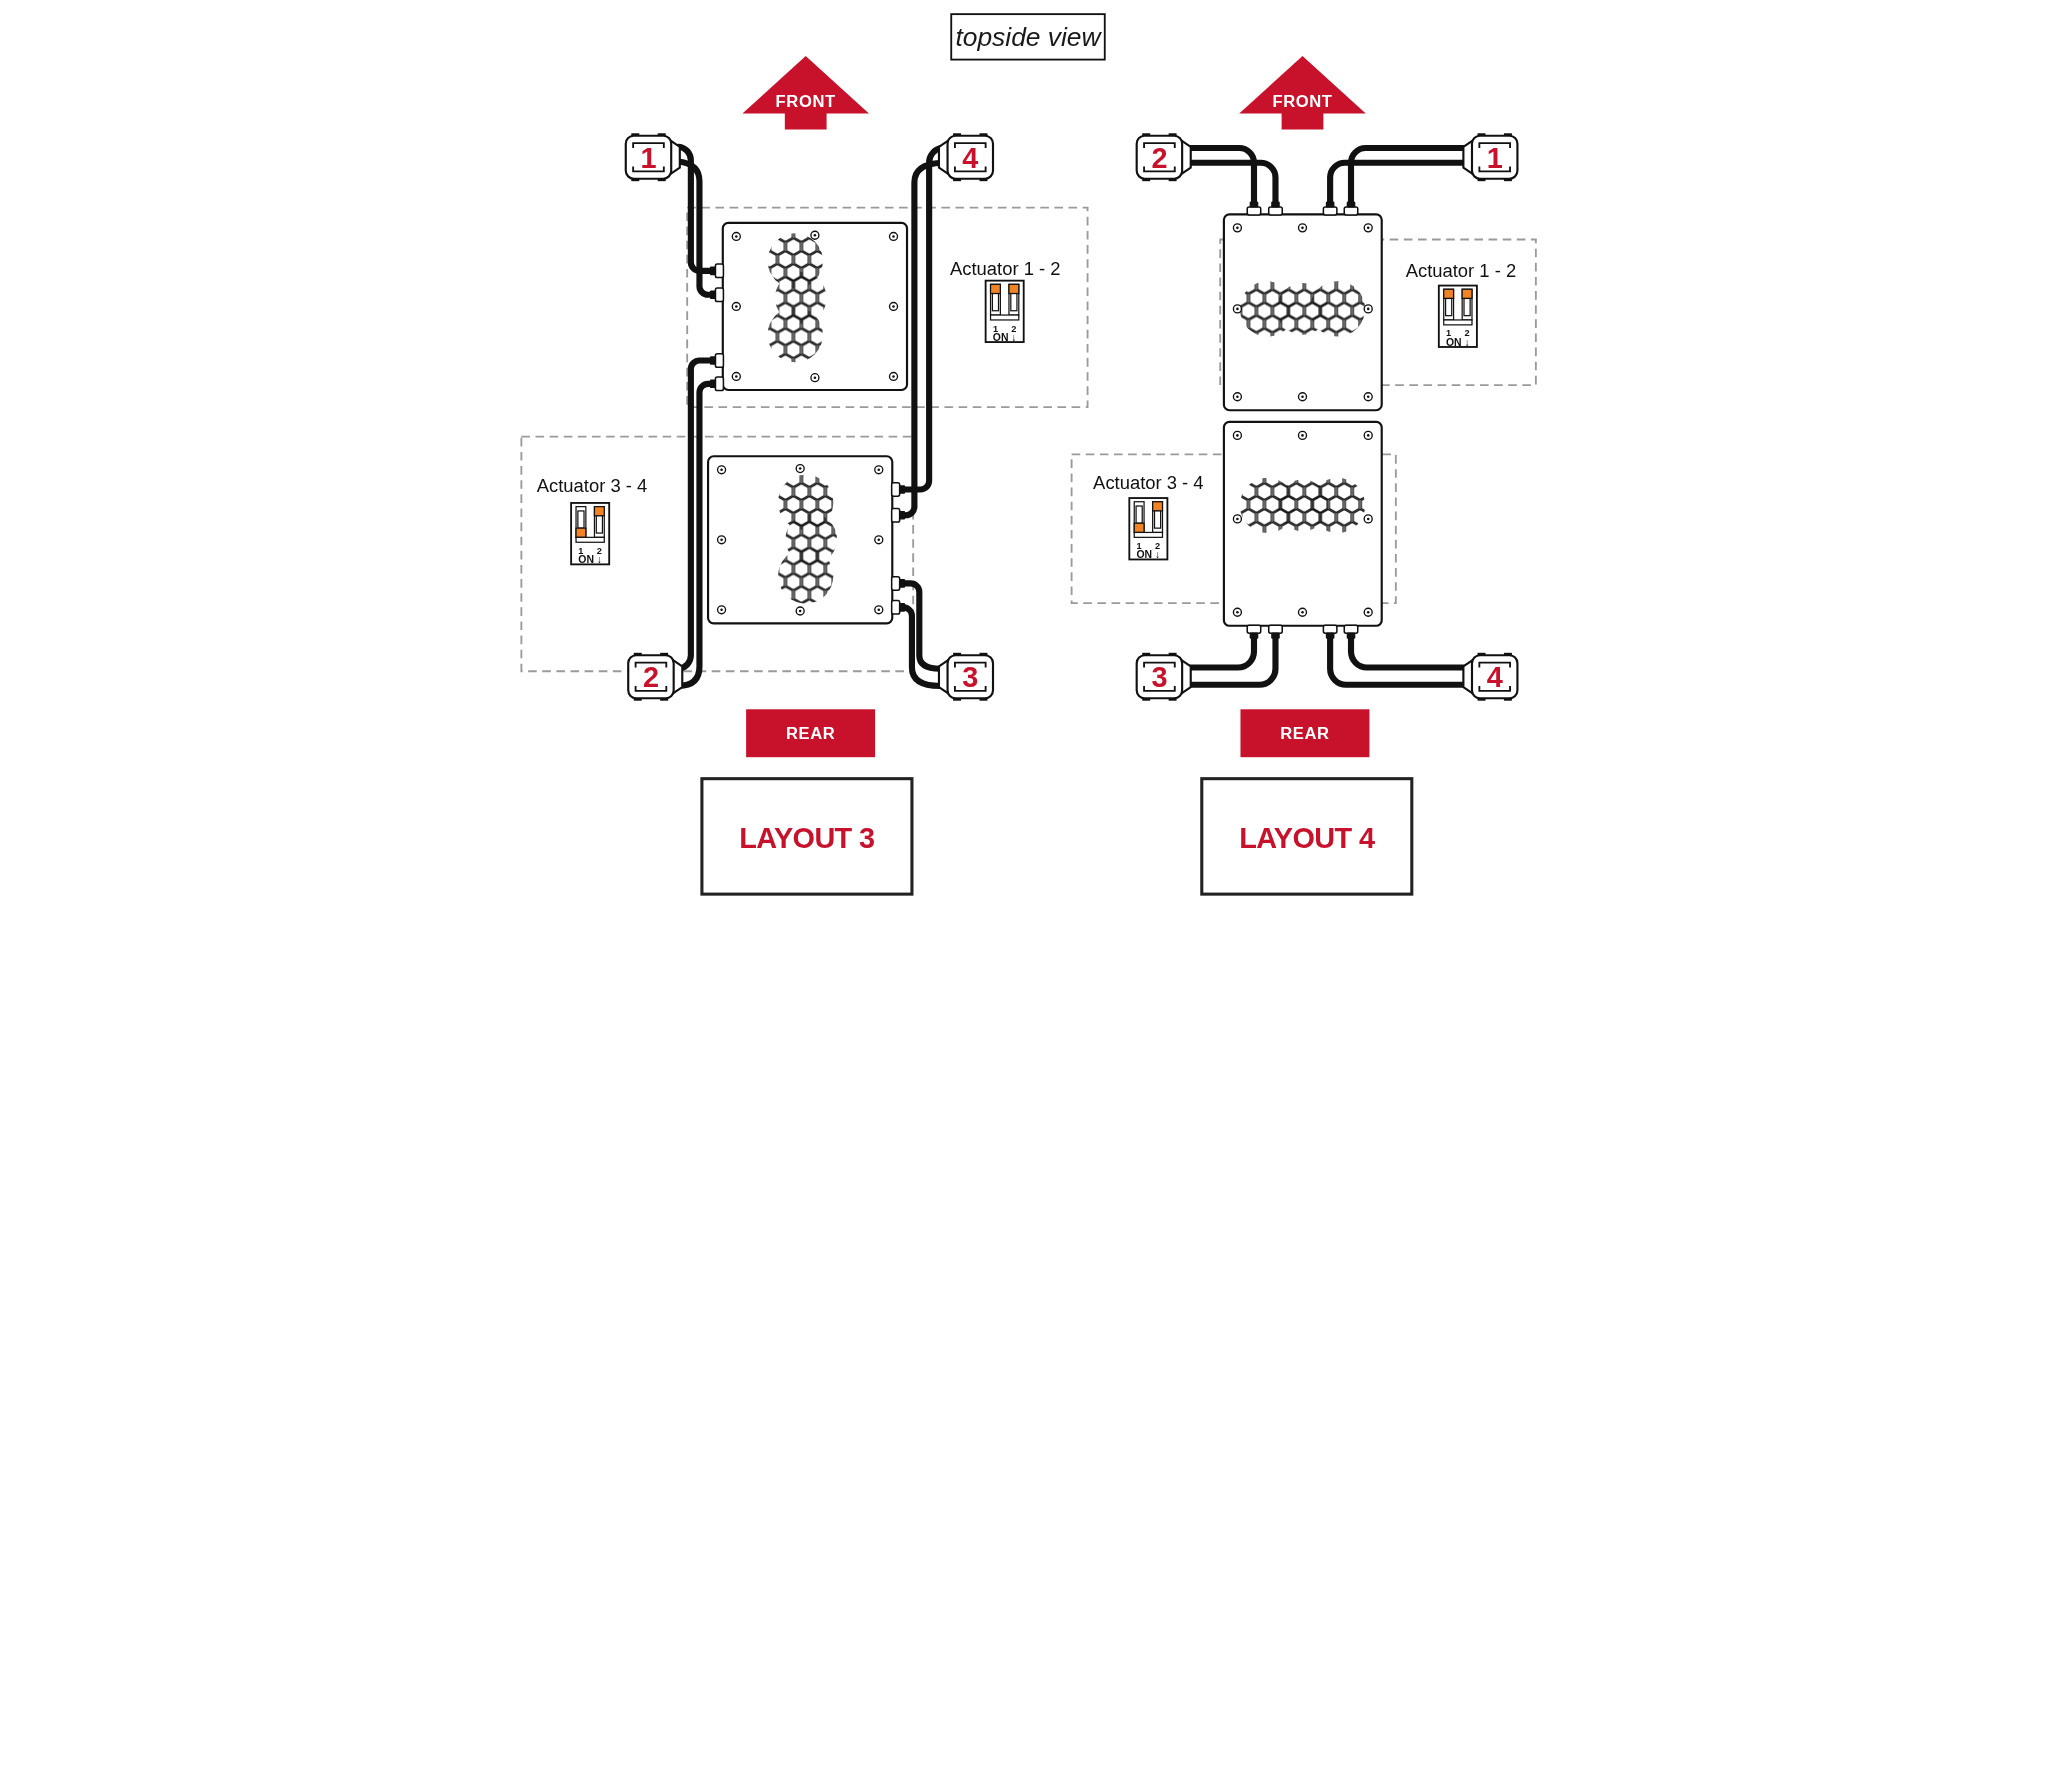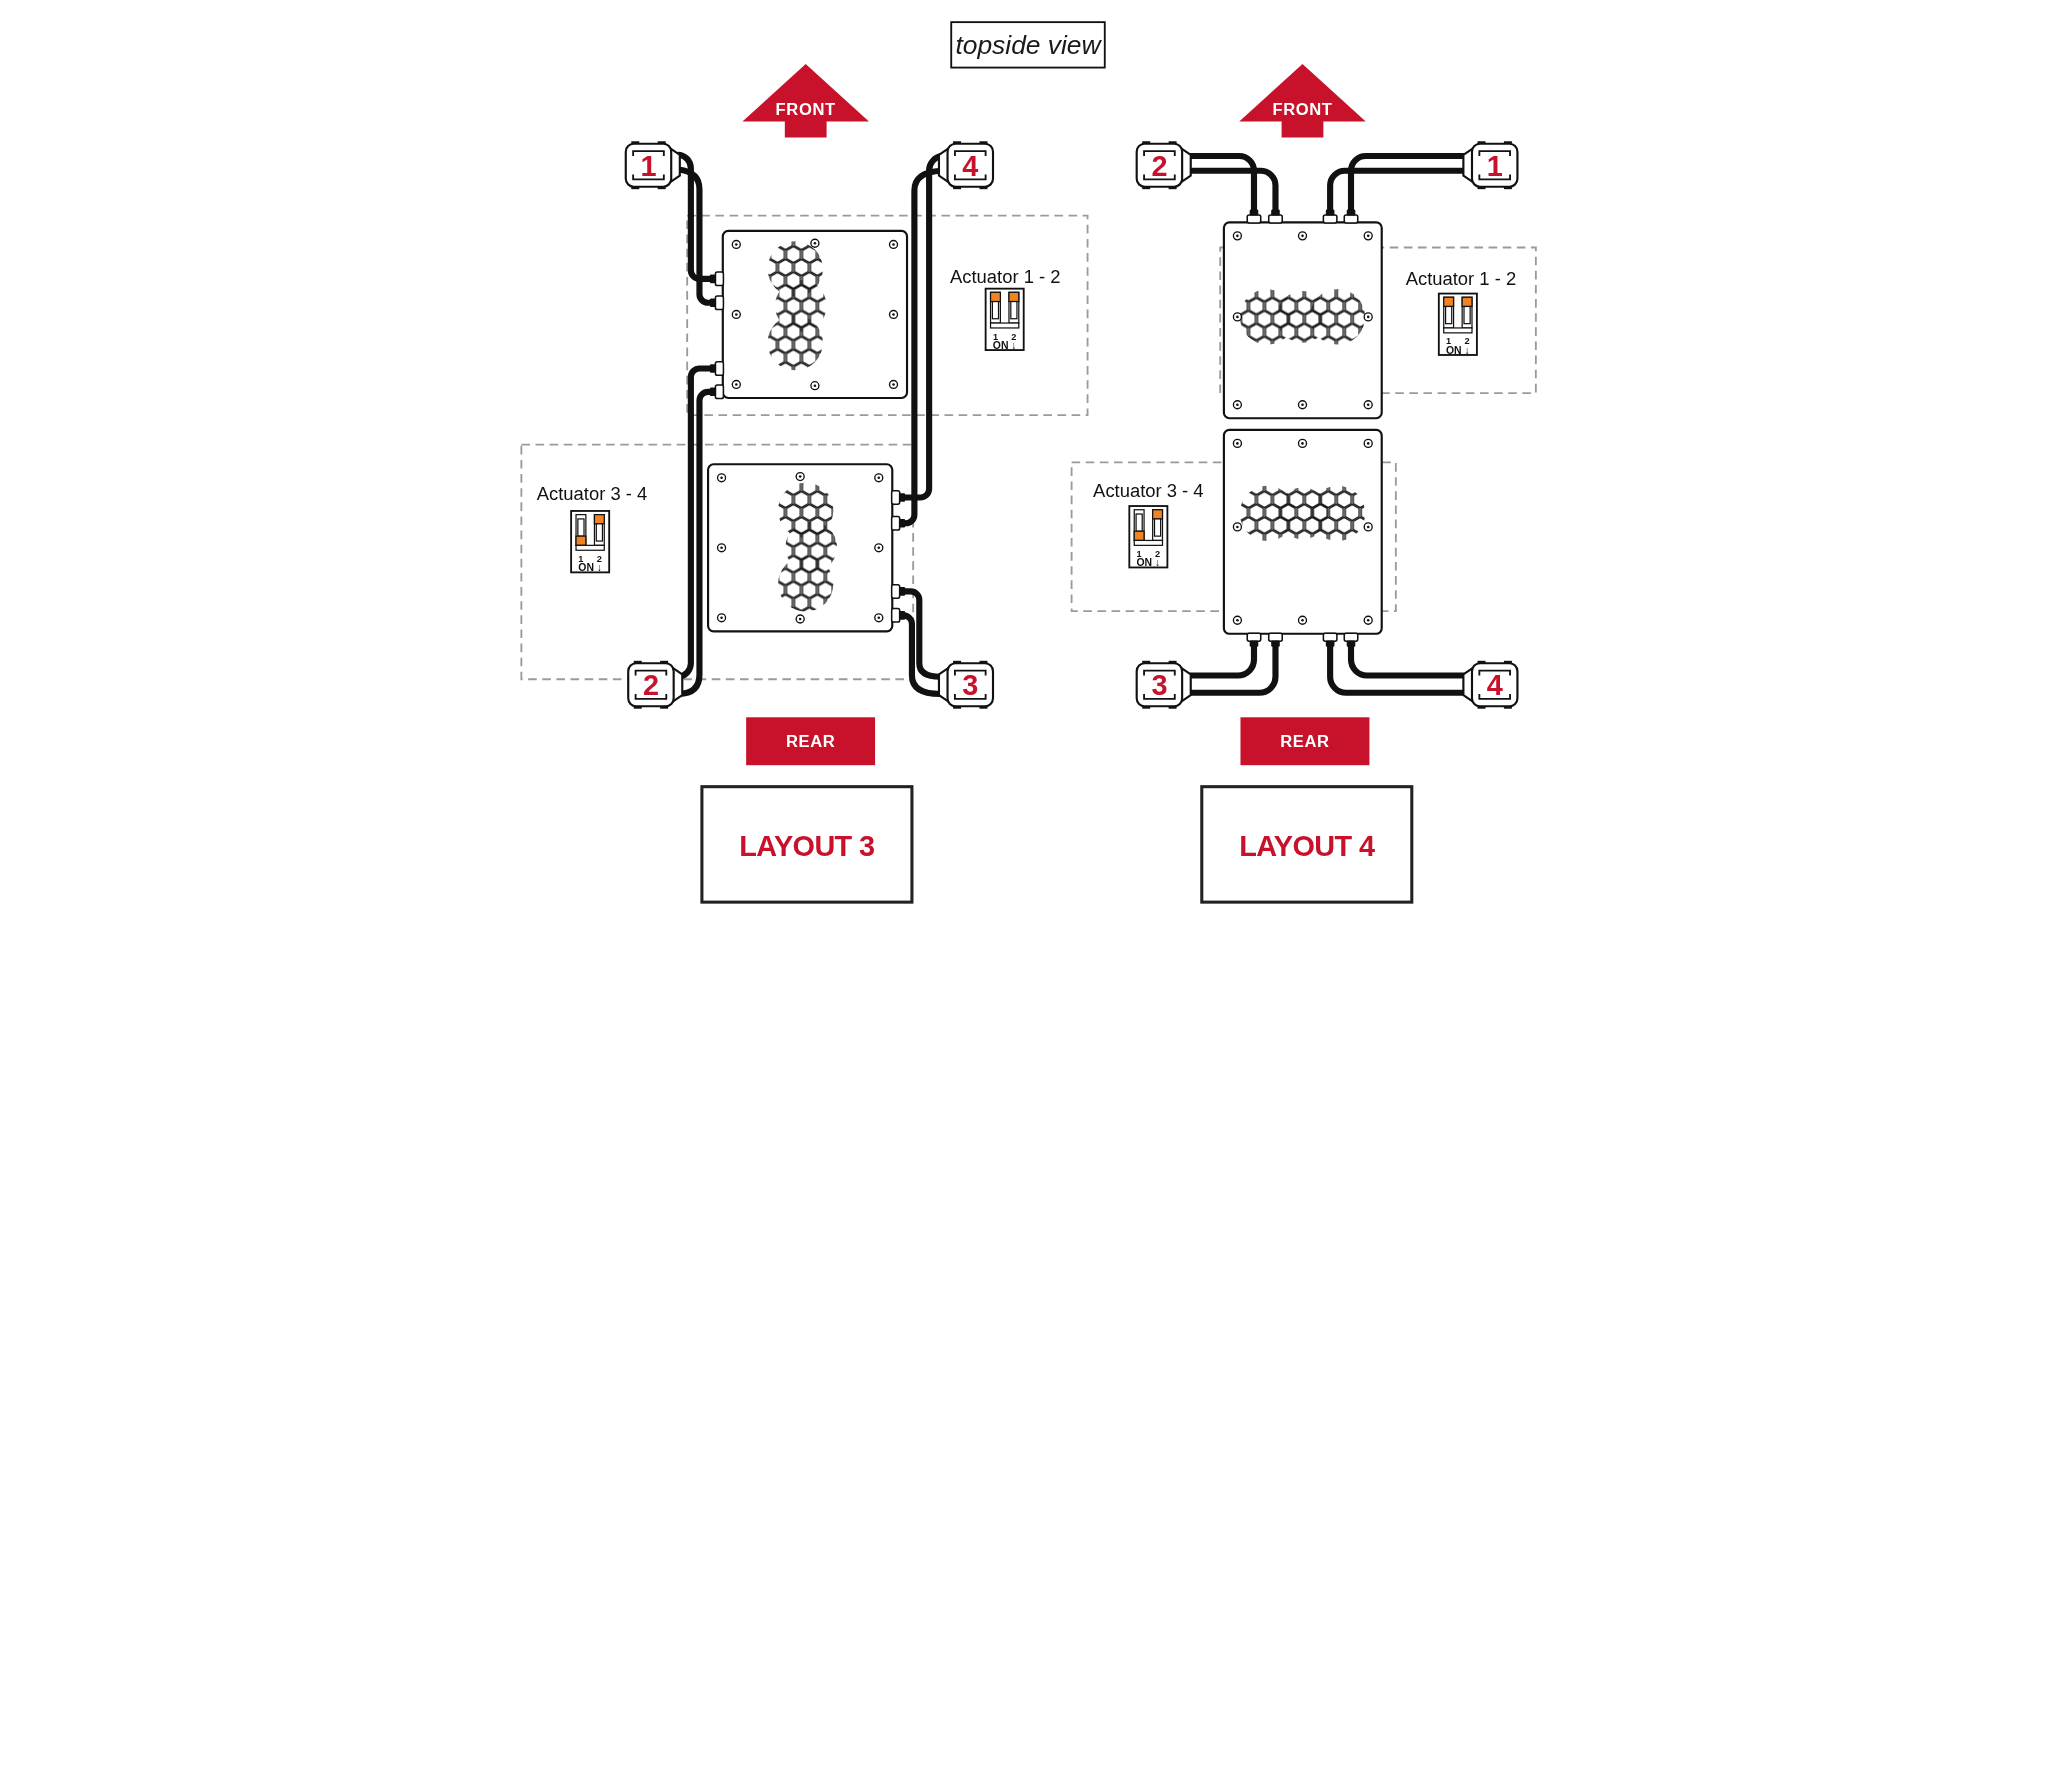--- a/index.html
+++ b/index.html
@@ -1,17 +1,17 @@
 <!DOCTYPE html>
 <html style="font-size:9.8px"><head>
 <meta charset="utf-8">
 <style>
   html,body{margin:0;padding:0;background:#ffffff;}
   body{font-family:"Liberation Sans", sans-serif;}
-  .stage{width:1028px;max-width:100%;margin:16px auto;}
+  .stage{width:1028px;max-width:100%;margin:8px auto;}
   svg{display:block;width:100%;height:auto;}
   
   .box      {fill:#fff;stroke:#111;stroke-width:3.5;}
   .cable    {fill:none;stroke:#111;stroke-width:10;stroke-linecap:round;stroke-linejoin:round;}
   .dashed   {fill:none;stroke:#9a9a9a;stroke-width:3;stroke-dasharray:14 9;}
   .frame    {fill:#fff;stroke:#222;stroke-width:5;}
   .titlebox {fill:#fff;stroke:#111;stroke-width:3;}
   .red      {fill:#c8122c;}
   
   text{font-family:"Liberation Sans", sans-serif;}

